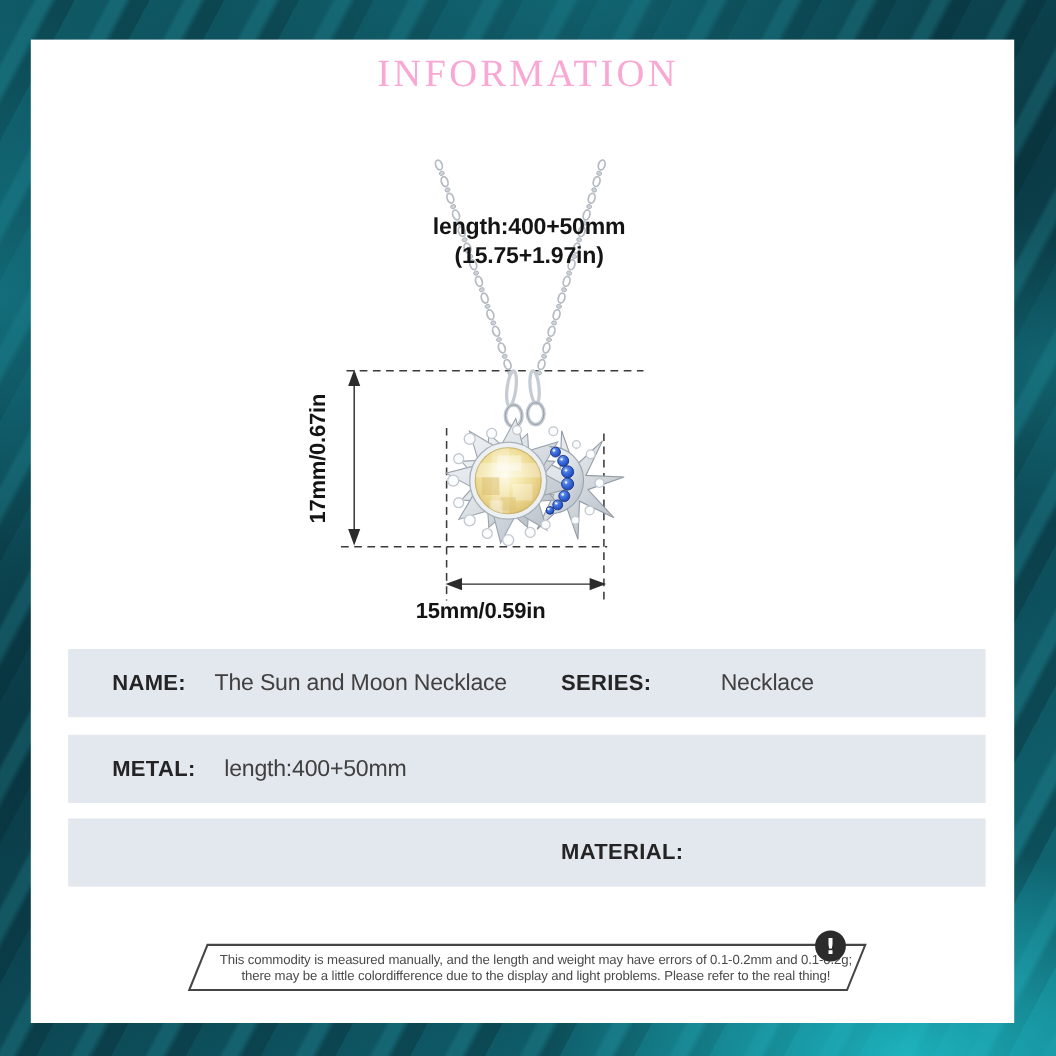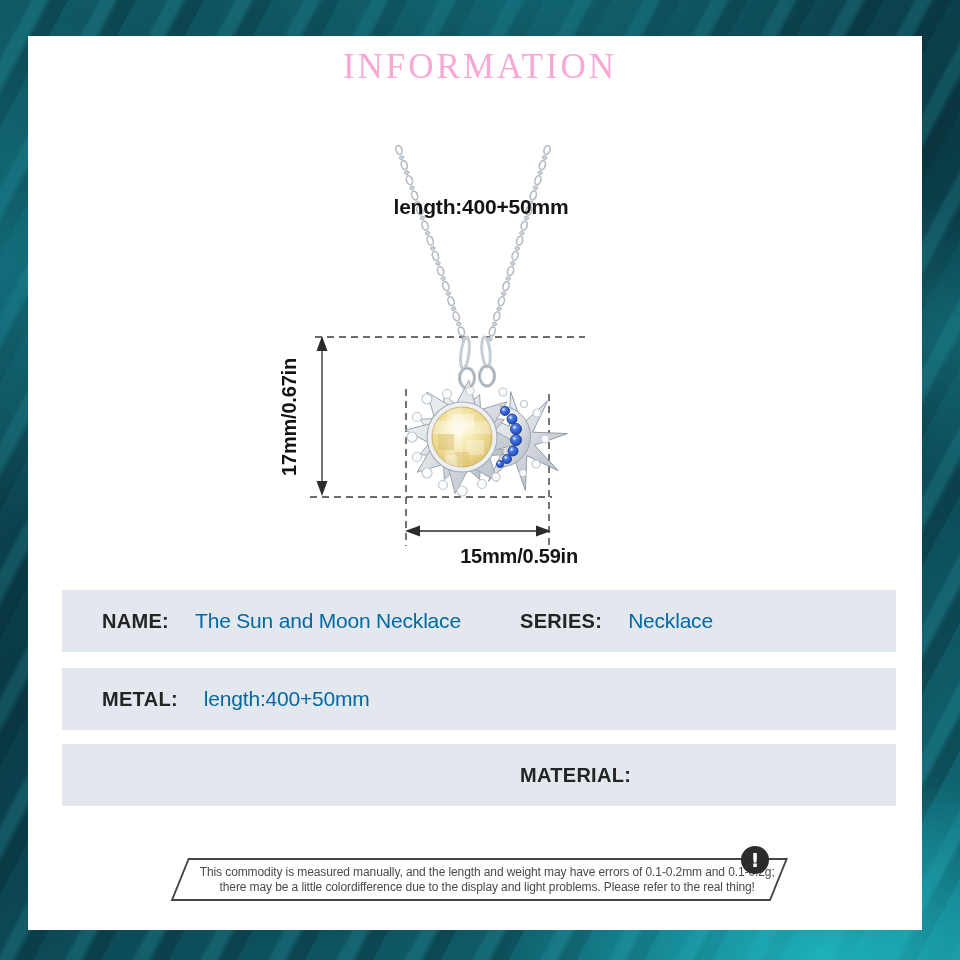--- a/index.html
+++ b/index.html
@@ -21,31 +21,31 @@
     font-family:"Liberation Serif",serif;font-size:35px;font-weight:400;
     letter-spacing:3px;color:#f9a8d4;
   }
   .diagram-svg{position:absolute;left:0;top:0;}
   .chain-label{
     position:absolute;top:194px;left:331px;width:300px;text-align:center;
     font-size:21px;line-height:26px;font-weight:700;color:#141414;letter-spacing:-0.2px;
   }
   .dim-label{font-size:20px;font-weight:700;color:#141414;letter-spacing:-0.2px;}
   .dim-h{position:absolute;top:404px;left:211px;width:160px;height:26px;text-align:center;transform:rotate(-90deg);}
-  .dim-w{position:absolute;top:545px;left:378px;width:200px;text-align:right;}
+  .dim-w{position:absolute;top:545px;left:378px;width:200px;text-align:left;}
   .spec-row{
     position:absolute;left:62px;width:834px;height:62px;background:#e3e7ee;
     display:flex;align-items:center;
   }
   .row1{top:590px}.row2{top:668px}.row3{top:744px}
   .pair{display:flex;align-items:baseline;}
   .pair-left{margin-left:40px;}
-  .pair-right{position:absolute;left:458px;}
+  .pair-right{position:absolute;left:448px;gap:37px;}
   .spec-label{font-size:20px;font-weight:700;color:#242424;letter-spacing:.3px;}
-  .spec-value{font-size:21px;font-weight:400;color:#0369a1;margin-left:26px;letter-spacing:-0.2px;}
+  .spec-value{font-size:21px;font-weight:400;color:#404040;margin-left:26px;letter-spacing:-0.2px;}
   .disc{
     position:absolute;left:188px;top:858px;width:600px;height:43px;
     border:2px solid #454545;box-sizing:border-box;
     transform:skewX(-22deg);transform-origin:top left;background:#fff;
   }
   .disc-text{
     transform:skewX(22deg);transform-origin:top left;
     width:100%;height:100%;display:flex;flex-direction:column;justify-content:center;
     text-align:center;font-size:12px;line-height:15px;color:#4a4a4a;letter-spacing:-0.1px;
   }
@@ -223,20 +223,21 @@
         <circle cx="507" cy="459" r="4.5"></circle>
         <circle cx="505.6" cy="457.6" r="1.1" fill="#ffffff" stroke="none" opacity="0.85"></circle>
         <circle cx="500" cy="464" r="3.5"></circle>
         <circle cx="498.6" cy="462.6" r="1.1" fill="#ffffff" stroke="none" opacity="0.85"></circle>
       </g>
   </g>
 </svg>
 
 <div class="chain-label">
   <div>length:400+50mm</div>
+  <div>(15.75+1.97in)</div>
 </div>
 <div class="dim-label dim-h">17mm/0.67in</div>
 <div class="dim-label dim-w">15mm/0.59in</div>
 
 <div class="spec-row row1">
   <div class="pair pair-left">
     <span class="spec-label">NAME:</span>
     <span class="spec-value">The Sun and Moon Necklace</span>
   </div>
   <div class="pair pair-right">

